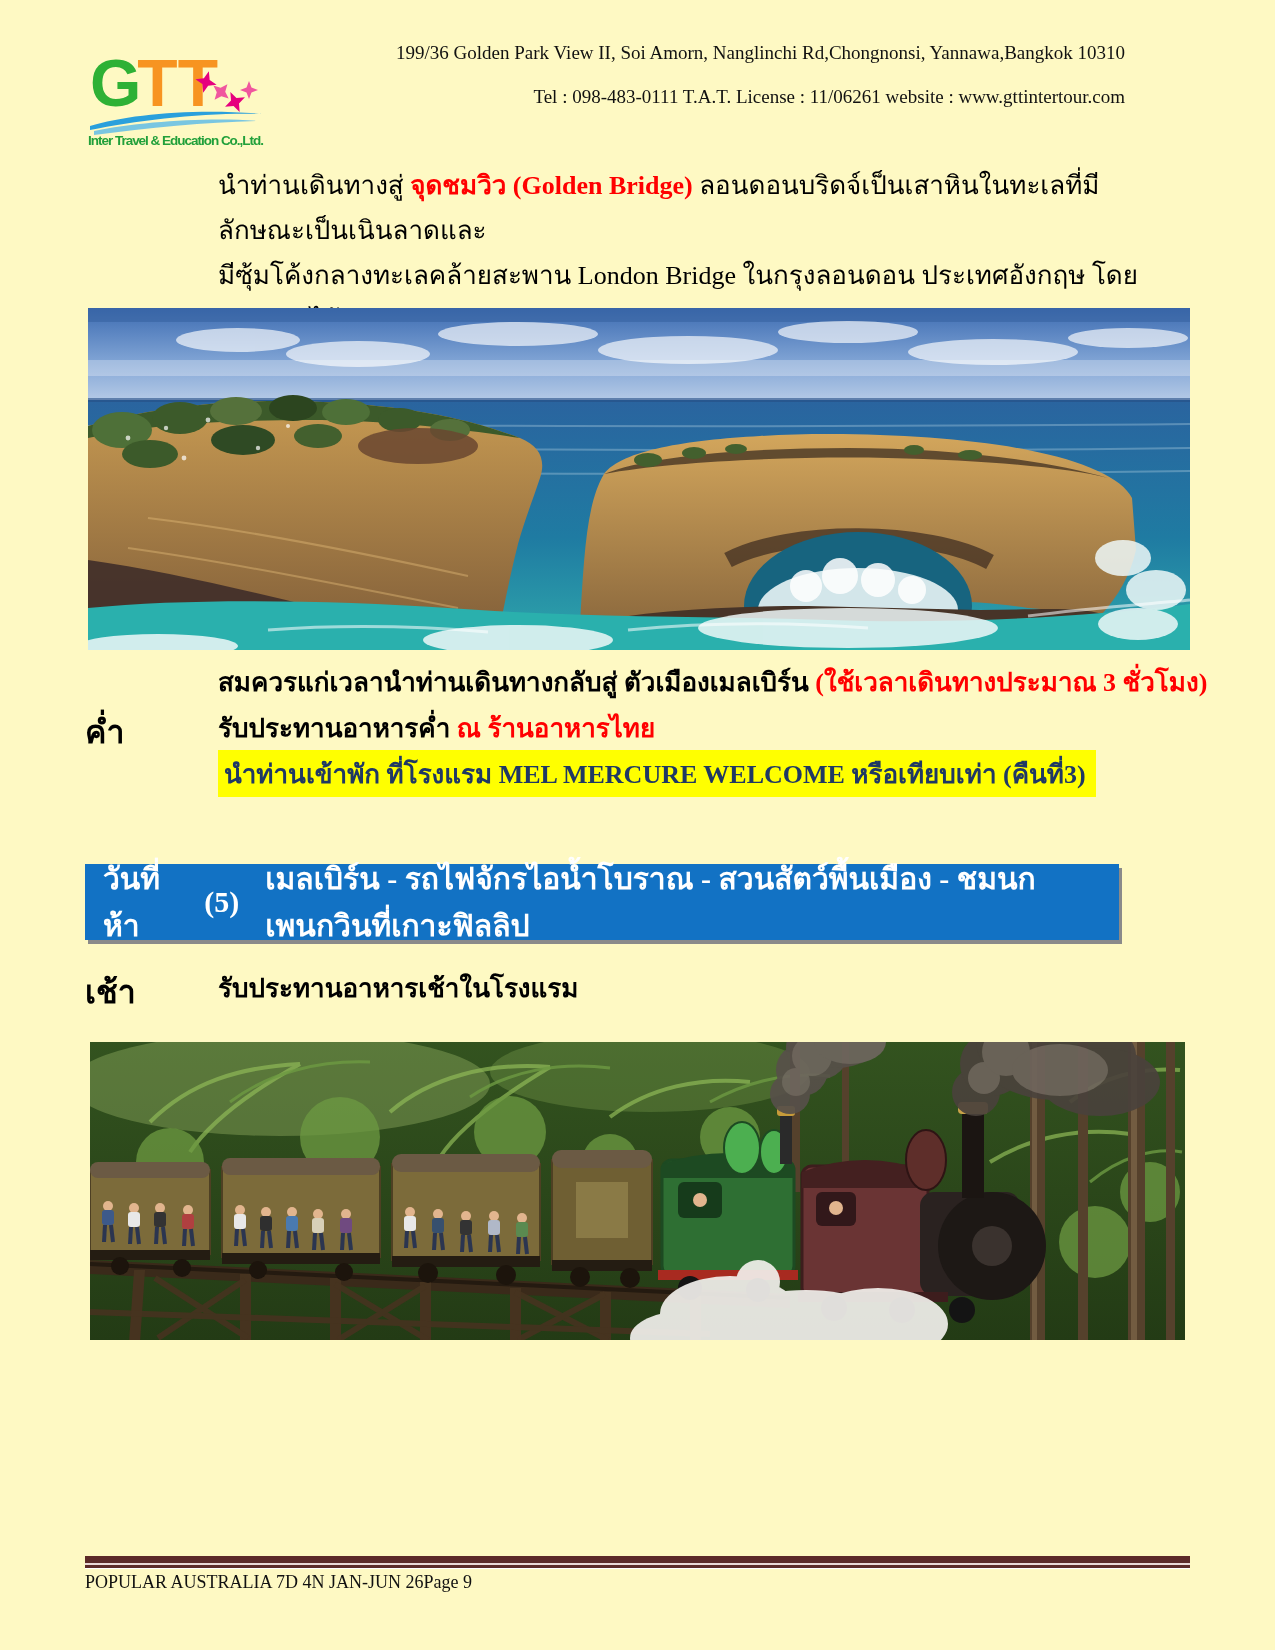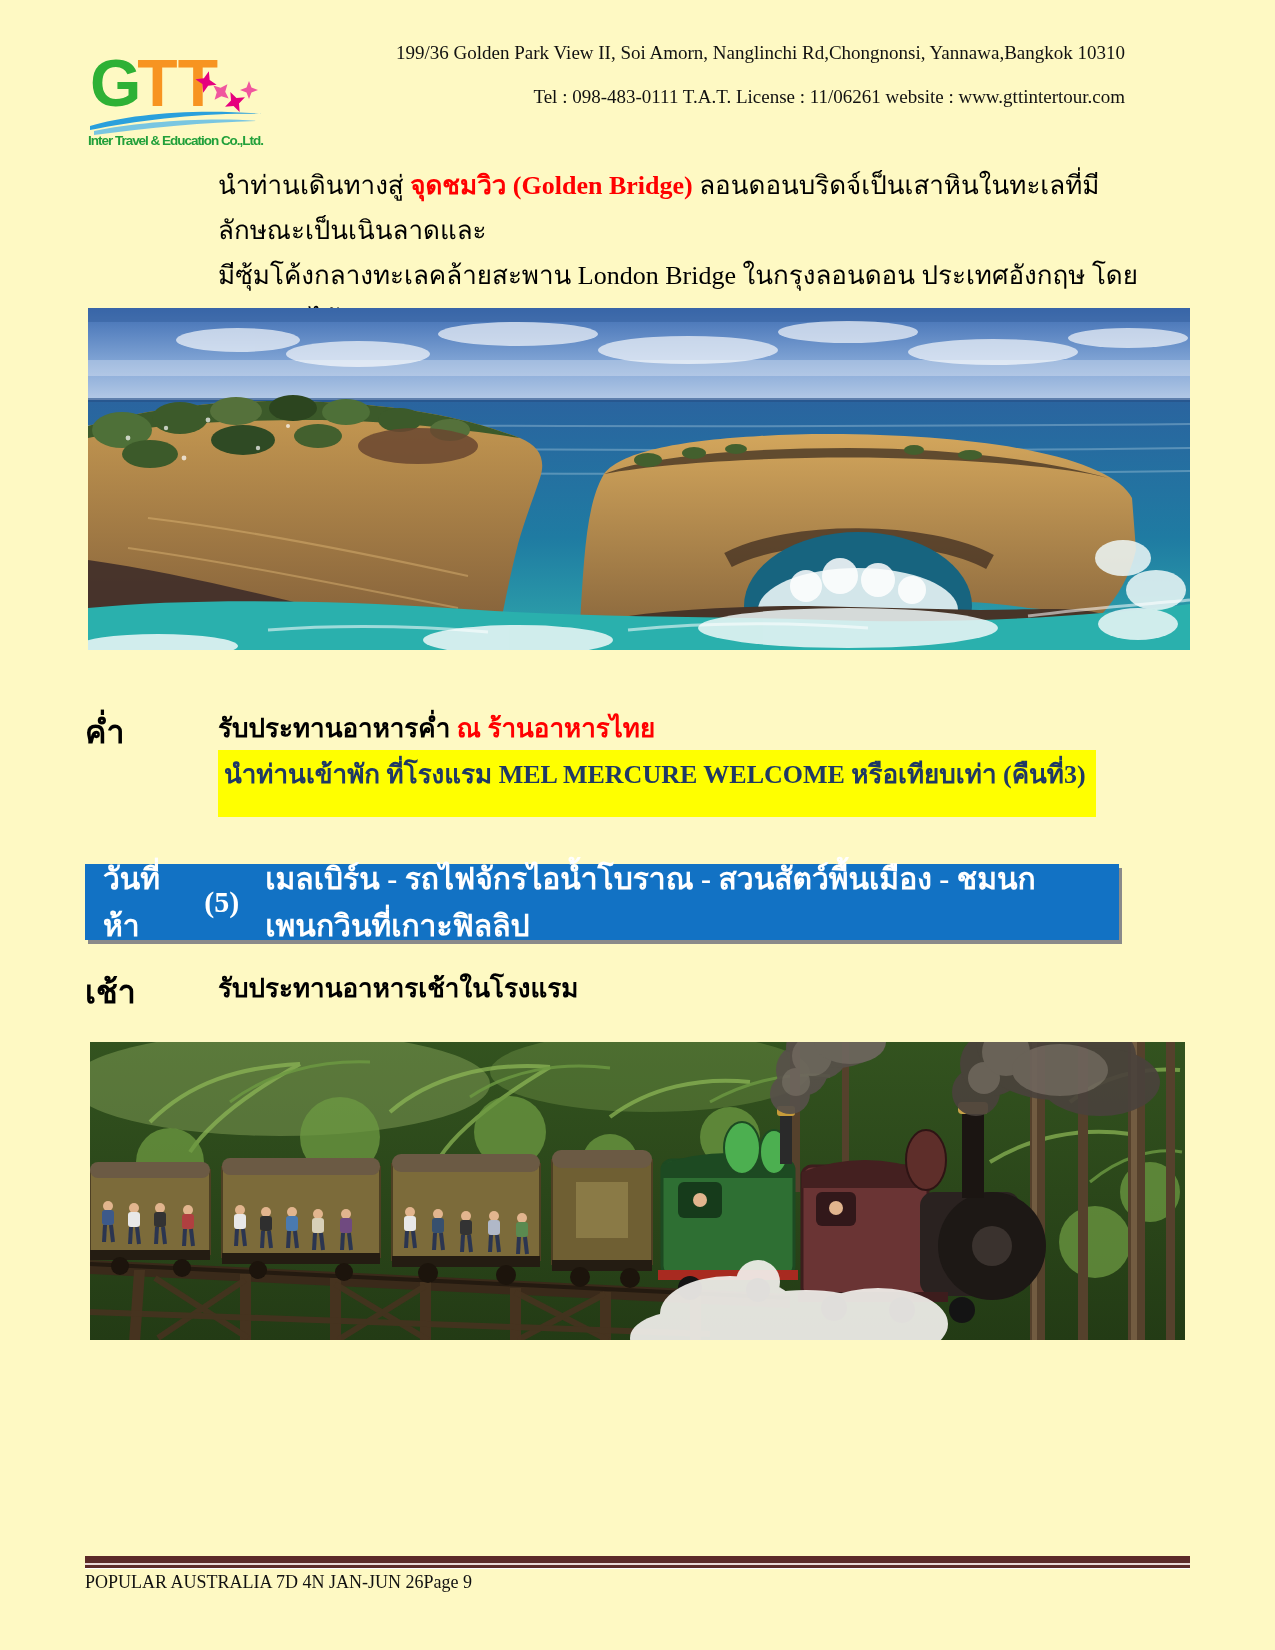--- a/index.html
+++ b/index.html
@@ -11,21 +11,21 @@
   .logo{position:absolute;left:88px;top:34px;width:182px;height:116px;}
 
   
   .thai{font-size:26px;line-height:45px;}
   .intro{position:absolute;left:218px;top:163px;width:960px;}
   .red{color:#ff0000;font-weight:bold;}
   .time-label{position:absolute;left:85px;font-weight:bold;font-size:32px;}
   .desc{position:absolute;left:218px;font-size:26px;}
   .bold{font-weight:bold;}
   .hl{display:inline-block;background:#ffff00;color:#1f3864;font-weight:bold;
-      padding:2px 10px 20px 6px;}
+      padding:2px 10px 0 6px;}
   .hl .hl-pre{font-weight:bold;}
 
   
   .banner{position:absolute;left:85px;top:864px;width:1034px;height:76px;background:#1272c4;
           box-shadow:3px 4px 0 0 #8a8a8a;display:flex;align-items:center;color:#ffffff;
           font-weight:bold;font-size:30px;}
   .banner .b-day{margin-left:18px;}
   .banner .b-num{margin-left:24px;}
   .banner .b-title{margin-left:26px;}
 
@@ -181,20 +181,21 @@
           <ellipse cx="1050" cy="316" rx="40" ry="16"></ellipse>
       </g>
       <g stroke="#ffffff" stroke-width="3" opacity="0.55" fill="none">
         <path d="M540,322 C620,314 700,314 780,320"></path>
         <path d="M180,322 C260,316 330,318 400,324"></path>
         <path d="M940,308 C1000,300 1060,296 1102,292"></path>
       </g>
     </svg>
   </div>
 
+  <div class="desc thai bold" style="top:660px;"><span>สมควรแก่เวลานำท่านเดินทางกลับสู่ ตัวเมืองเมลเบิร์น </span><span class="red">(ใช้เวลาเดินทางประมาณ 3 ชั่วโมง)</span></div>
 
   <div>
     <div class="time-label" style="top:706px;">ค่ำ</div>
     <div class="desc thai bold" style="top:706px;"><span>รับประทานอาหารค่ำ </span><span class="red">ณ ร้านอาหารไทย</span></div>
   </div>
 
   <div class="desc thai" style="top:750px;">
     <span class="hl"><span class="hl-pre">นำท่านเข้าพัก </span><span class="bold">ที่โรงแรม MEL MERCURE WELCOME หรือเทียบเท่า (คืนที่3)</span></span>
   </div>
 

